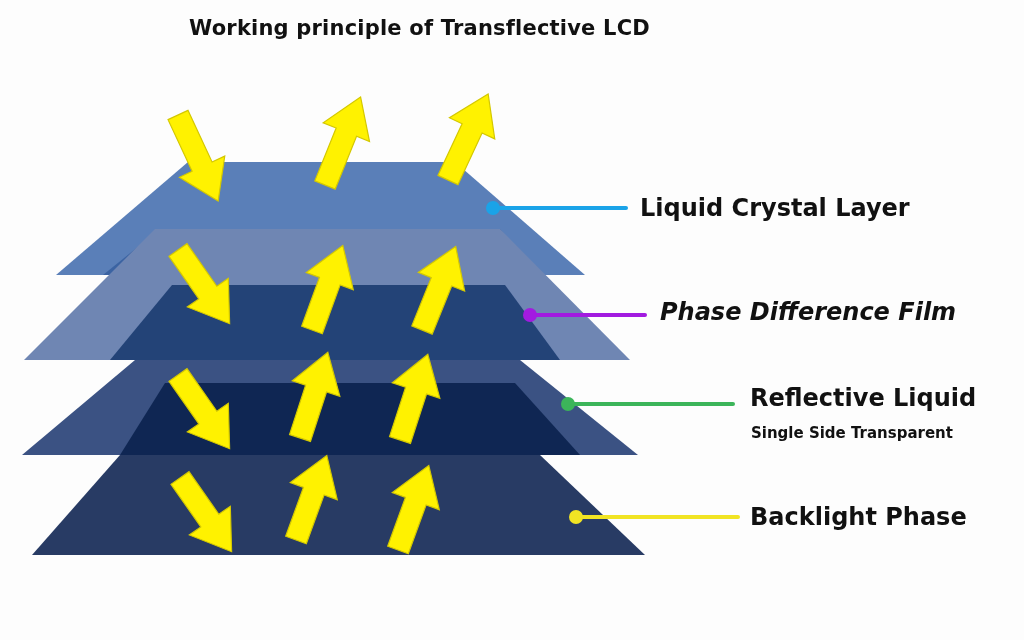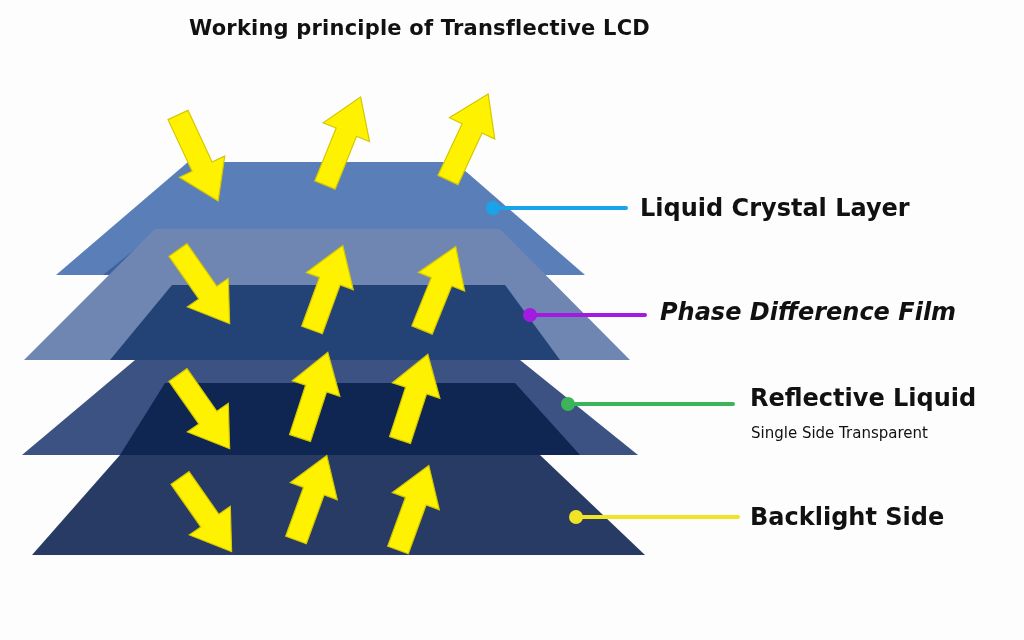--- a/index.html
+++ b/index.html
@@ -32,21 +32,21 @@
   }
   .label {
     position: absolute;
     font-weight: bold;
     color: #111;
     font-size: 24px;
     white-space: nowrap;
   }
   .sublabel {
     position: absolute;
-    font-weight: normal;
+    font-weight: bold;
     color: #111;
     font-size: 15px;
     white-space: nowrap;
   }
 </style>
 </head>
 <body>
 
 <div id="title">Working principle of Transflective LCD</div>
 
@@ -83,13 +83,13 @@
       <circle cx="568" cy="404" r="7" fill="#3cb55a"></circle>
       <line x1="576" y1="517" x2="738" y2="517" stroke="#f1e424" stroke-width="4" stroke-linecap="round"></line>
       <circle cx="576" cy="517" r="7" fill="#f1e424"></circle>
     </g>
 </svg>
 
 <div class="label" style="left:640px; top:194px;">Liquid Crystal Layer</div>
 <div class="label" style="left:660px; top:298px;font-style:italic;">Phase Difference Film</div>
 <div class="label" style="left:750px; top:384px;">Reflective Liquid</div>
 <div class="sublabel" style="left:751px; top:424px;">Single Side Transparent</div>
-<div class="label" style="left:750px; top:503px;">Backlight Side</div>
+<div class="label" style="left:750px; top:503px;">Backlight Phase</div>
 
 </body></html>

